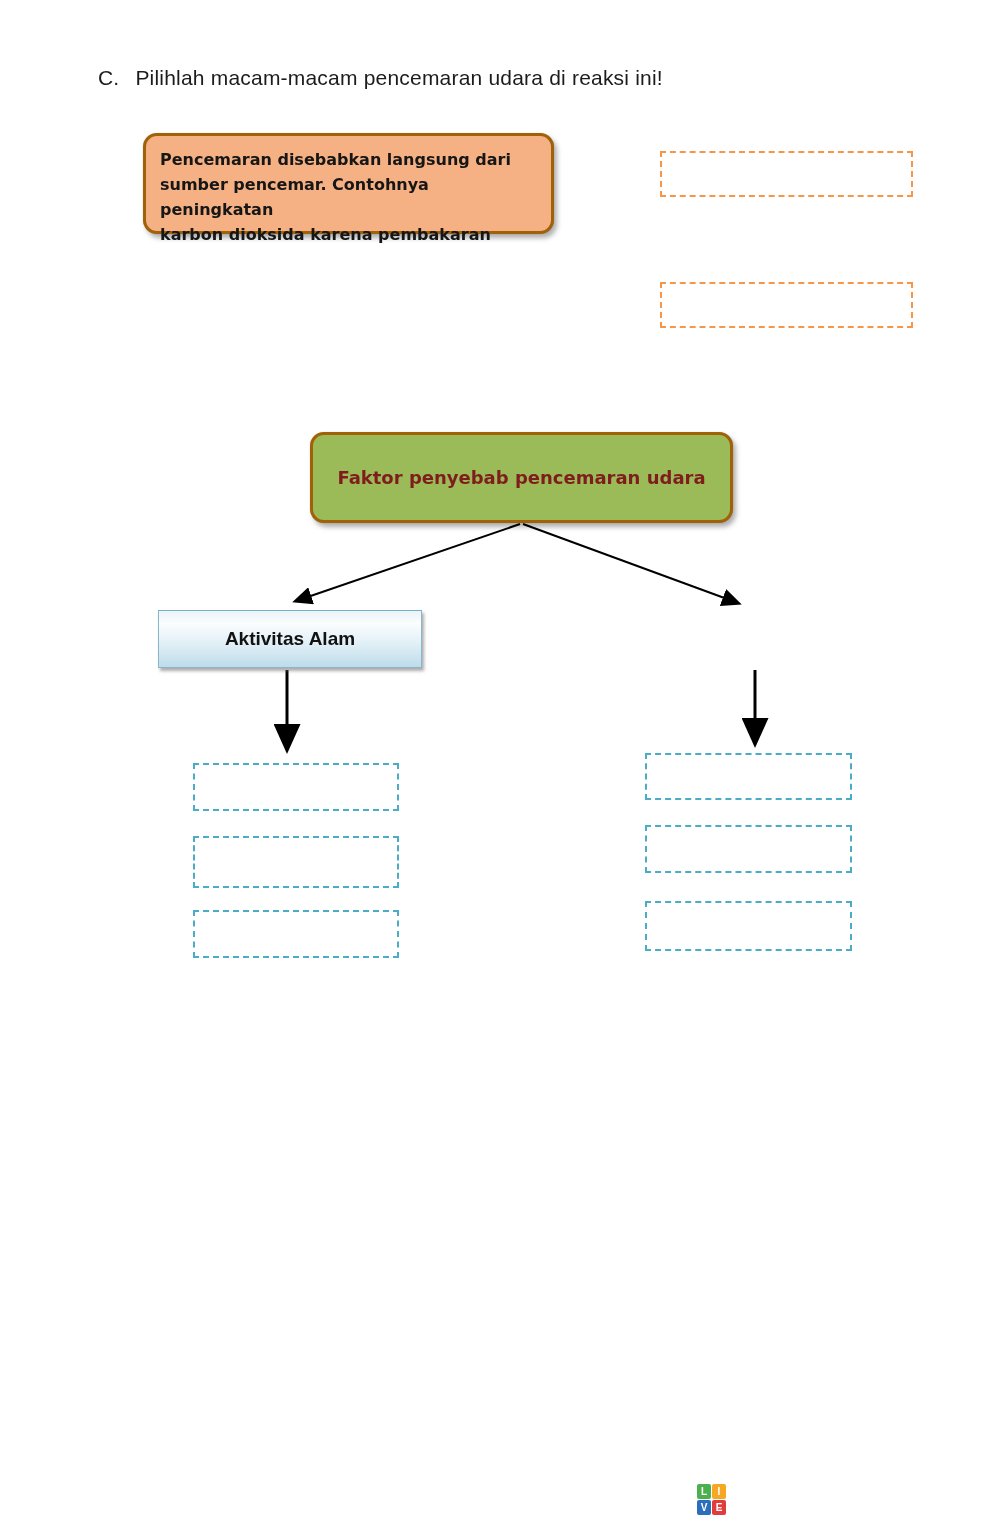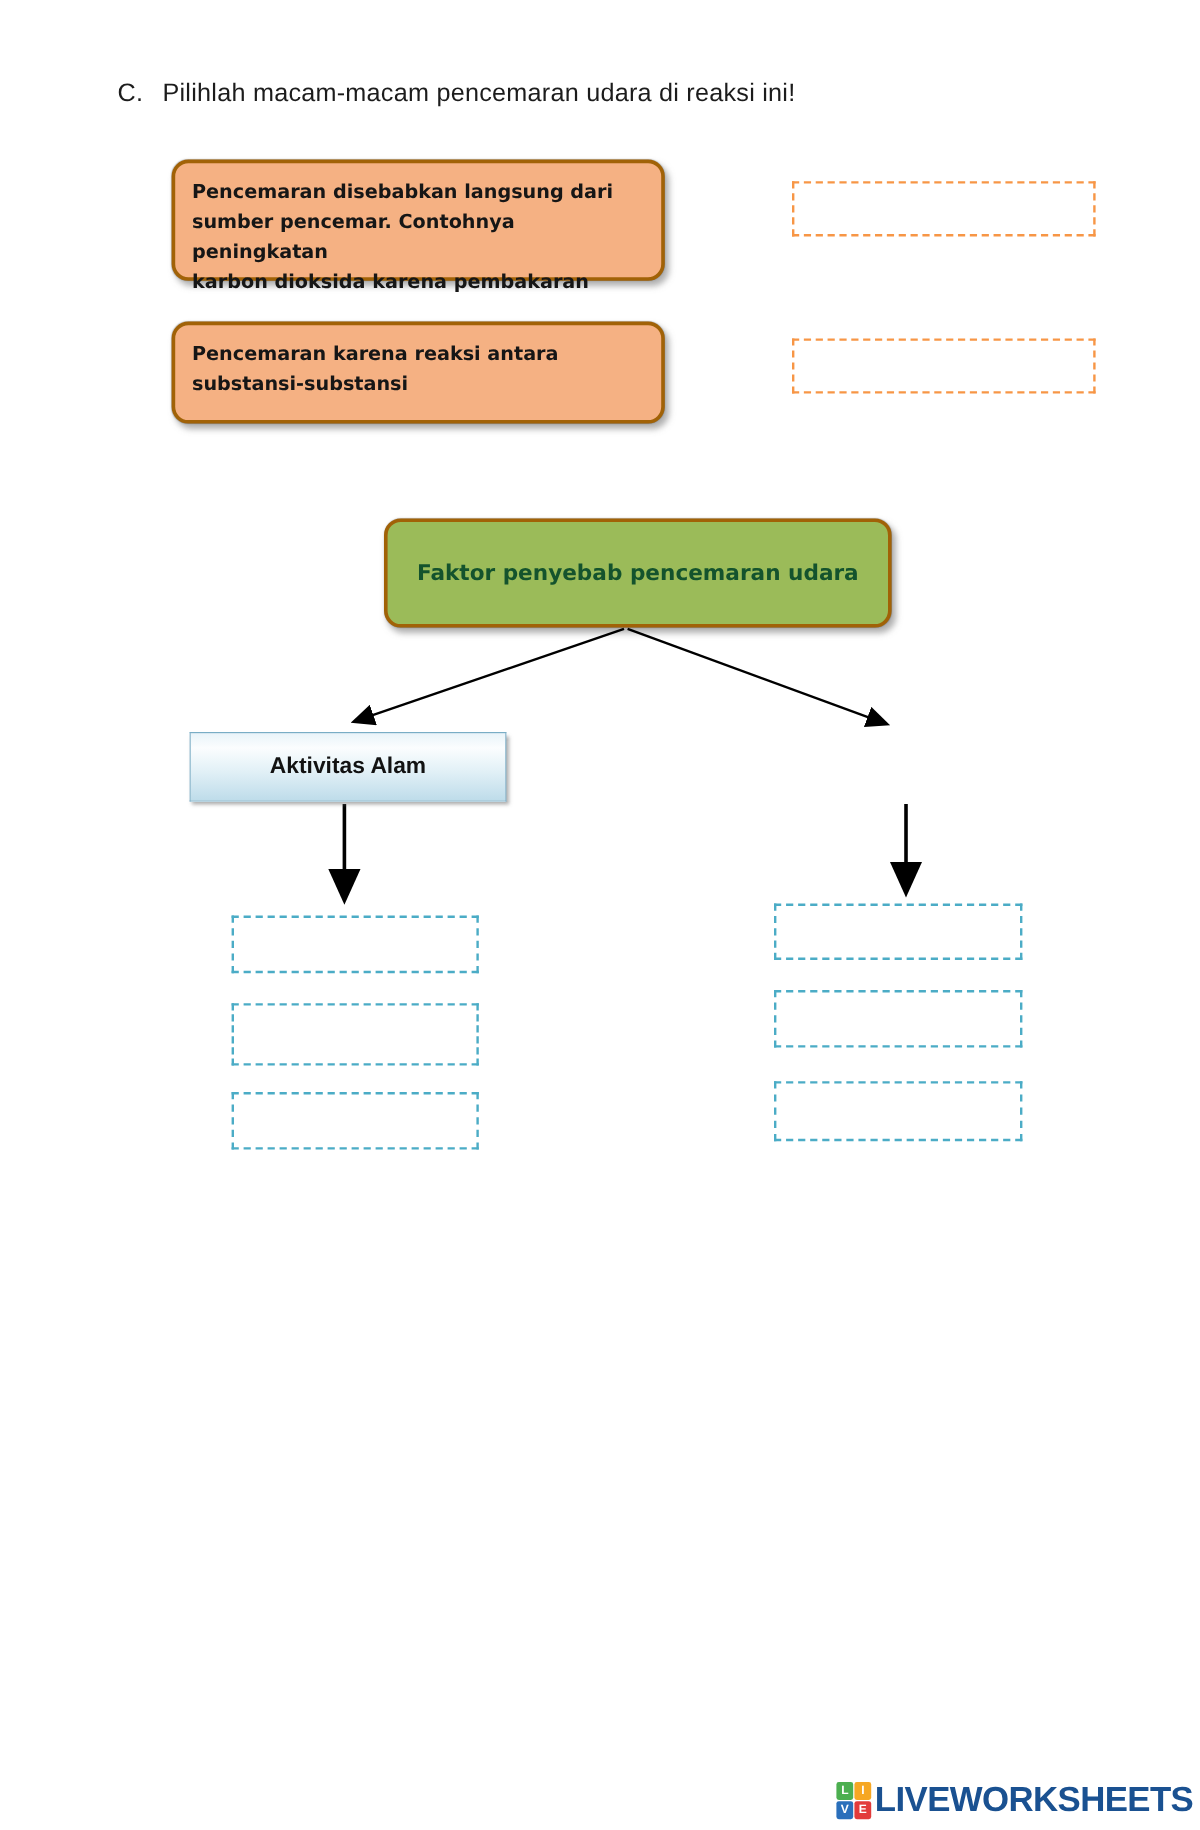--- a/index.html
+++ b/index.html
@@ -42,31 +42,31 @@
     line-height: 25px;
     color: #161616;
     padding: 11px 14px;
     white-space: pre-line;
   }
   #card-direct { top: 133px; height: 101px; }
   #card-reaction { top: 268px; height: 85px; }
 
   .card-green {
     background: #9BBB59;
-    left: 320px;
+    left: 310px;
     top: 432px;
     width: 423px;
     height: 91px;
     display: flex;
     align-items: center;
     justify-content: center;
     font-family: "DejaVu Sans", sans-serif;
     font-weight: bold;
     font-size: 18px;
-    color: #14532d;
+    color: #7f1d1d;
     text-align: center;
   }
 
   
   .slot {
     position: absolute;
     background: #ffffff;
     box-sizing: border-box;
   }
   .slot-orange { border: 2px dashed #F79646; left: 660px; width: 253px; height: 46px; }
@@ -157,22 +157,20 @@
     <span>C.</span>
     <span>Pilihlah macam-macam pencemaran udara di reaksi ini!</span>
   </div>
 
   <div class="card card-orange" id="card-direct">Pencemaran disebabkan langsung dari
 sumber pencemar. Contohnya peningkatan
 karbon dioksida karena pembakaran</div>
 
   <div class="slot slot-orange" id="slot-top-1"></div>
 
-  <div class="card card-orange" id="card-reaction">Pencemaran karena reaksi antara
-substansi-substansi</div>
 
   <div class="slot slot-orange" id="slot-top-2"></div>
 
   <div class="card card-green">Faktor penyebab pencemaran udara</div>
 
   <svg class="arrows" viewBox="0 0 1000 1525" xmlns="http://www.w3.org/2000/svg">
     <defs>
       <marker id="ah" markerWidth="10" markerHeight="9" refX="8" refY="4.5" orient="auto">
         <polygon points="0,0 10,4.5 0,9" fill="#000000"></polygon>
       </marker>
@@ -194,16 +192,15 @@
   <div class="slot slot-teal slot-right" id="slot-manusia-2"></div>
   <div class="slot slot-teal slot-right" id="slot-manusia-3"></div>
 
   <div class="logo">
     <div class="logo-tiles">
       <div class="tile tile-l">L</div>
       <div class="tile tile-i">I</div>
       <div class="tile tile-v">V</div>
       <div class="tile tile-e">E</div>
     </div>
-    <div class="logo-text">LIVEWORKSHEETS</div>
   </div>
 
 </div>
 
 </body></html>

